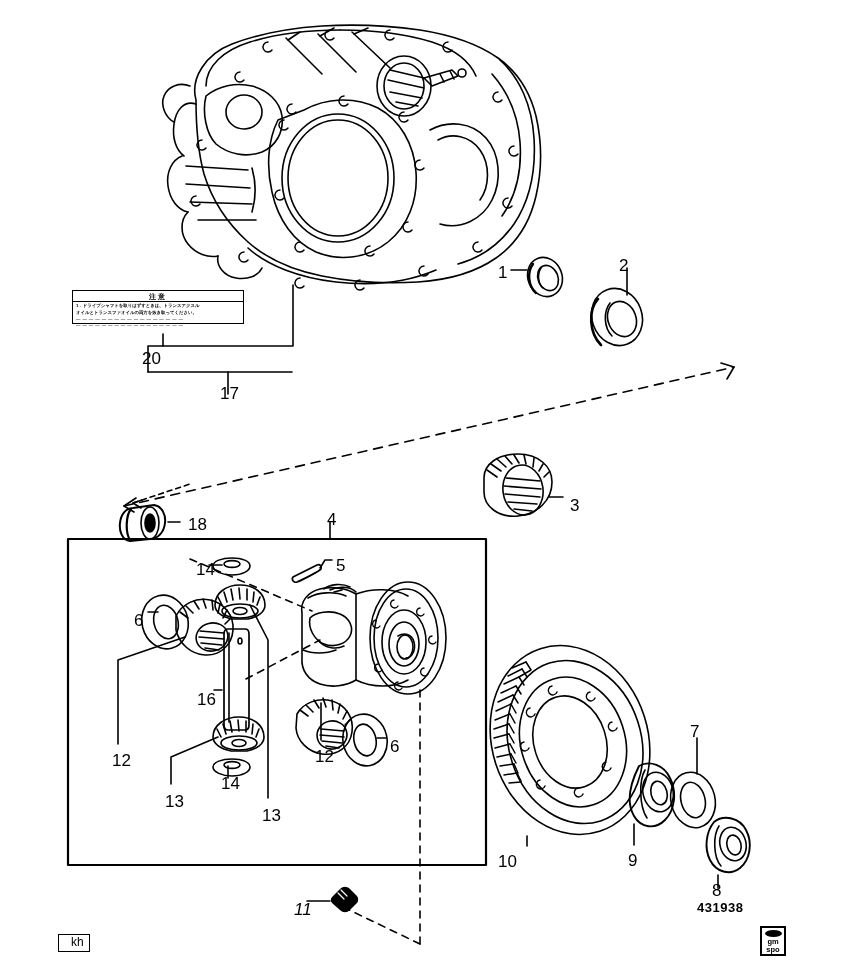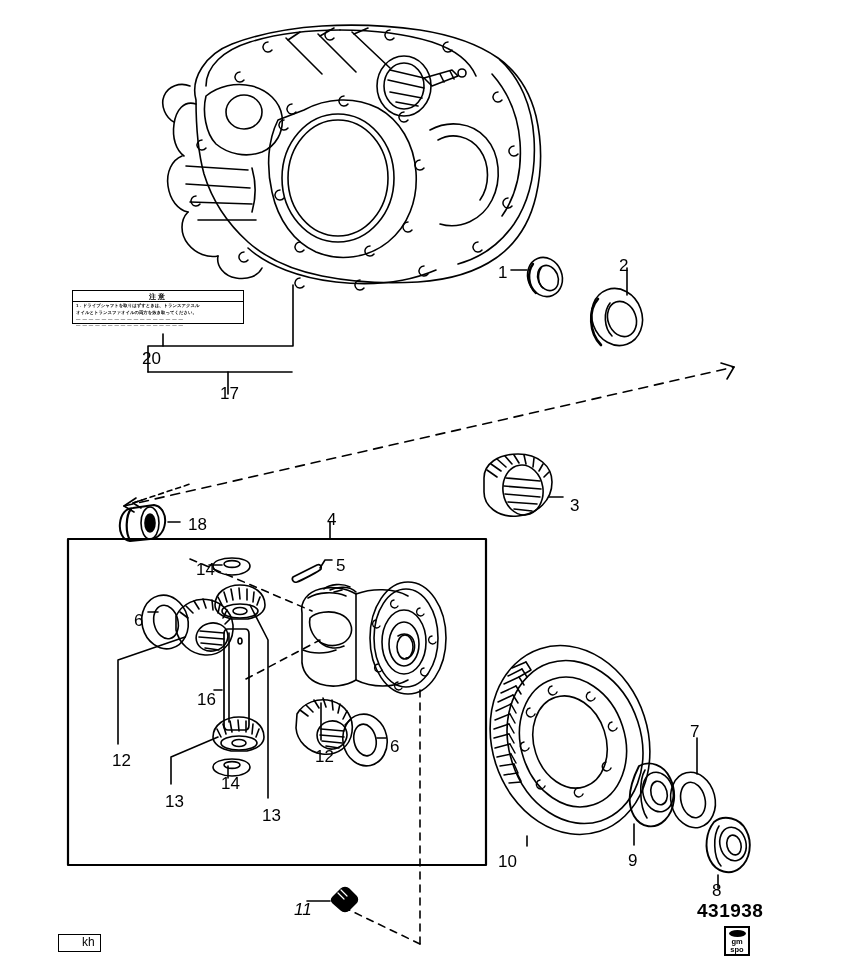--- a/index.html
+++ b/index.html
@@ -2,23 +2,23 @@
 <html><head>
 <meta charset="utf-8">
 <style>
   html,body{margin:0;padding:0;background:#ffffff;}
   body{width:851px;height:960px;position:relative;overflow:hidden;
        font-family:"Liberation Sans","DejaVu Sans",sans-serif;color:#000;}
   #sheet{position:absolute;left:0;top:0;width:851px;height:960px;}
   svg.layer{position:absolute;left:0;top:0;width:851px;height:960px;}
   .hdr{position:absolute;font-size:17px;letter-spacing:.5px;white-space:pre;}
   .callout{position:absolute;font-size:17px;line-height:1;}
-  .dwg{position:absolute;font-size:19px;font-weight:bold;letter-spacing:.5px;}
+  .dwg{position:absolute;font-size:13px;font-weight:bold;letter-spacing:.5px;}
   .initbox{position:absolute;border:1.5px solid #000;font-size:12px;
-           padding:1px 5px 2px 23px;line-height:1.05;background:#fff;}
+           padding:1px 5px 2px 12px;line-height:1.05;background:#fff;}
   .warnbox{position:absolute;border:1.3px solid #000;background:#fff;box-sizing:border-box;}
   .warn-title{text-align:center;font-size:7px;font-weight:bold;line-height:1;
               padding:1.5px 0 1px 0;border-bottom:1.1px solid #000;letter-spacing:2px;}
   .warn-body{font-size:4.4px;line-height:1.55;padding:1.5px 3px 1px 3px;font-weight:bold;}
   .warn-line{white-space:nowrap;overflow:hidden;}
   .warn-dash{letter-spacing:.4px;color:#111;}
   .gmbox{position:absolute;border:2px solid #000;background:#fff;
          width:26px;height:30px;box-sizing:border-box;
          display:flex;flex-direction:column;align-items:center;justify-content:flex-start;}
   .gm-oval{width:17px;height:7px;border-radius:50%;background:#000;margin-top:2px;}
@@ -405,21 +405,21 @@
       <div class="callout" style="left: 196px; top: 561px;">14</div>
       <div class="callout" style="left: 221px; top: 775px;">14</div>
       <div class="callout" style="left: 197px; top: 691px;">16</div>
       <div class="callout" style="left: 188px; top: 516px;">18</div>
       <div class="callout" style="left: 220px; top: 385px;">17</div>
       <div class="callout" style="left: 142px; top: 350px;">20</div>
     </div>
 
   <div class="dwg" style="left:697px;top:900px;">431938</div>
 
-  <div class="gmbox" style="left:724px;top:926px;">
+  <div class="gmbox" style="left:760px;top:926px;">
     <div class="gm-oval"></div>
     <div class="gm-txt">gm</div>
     <div class="gm-txt">spo</div>
   </div>
 
   <div class="initbox" style="left:58px;top:934px;">kh</div>
 
 </div>
 
 </body></html>

